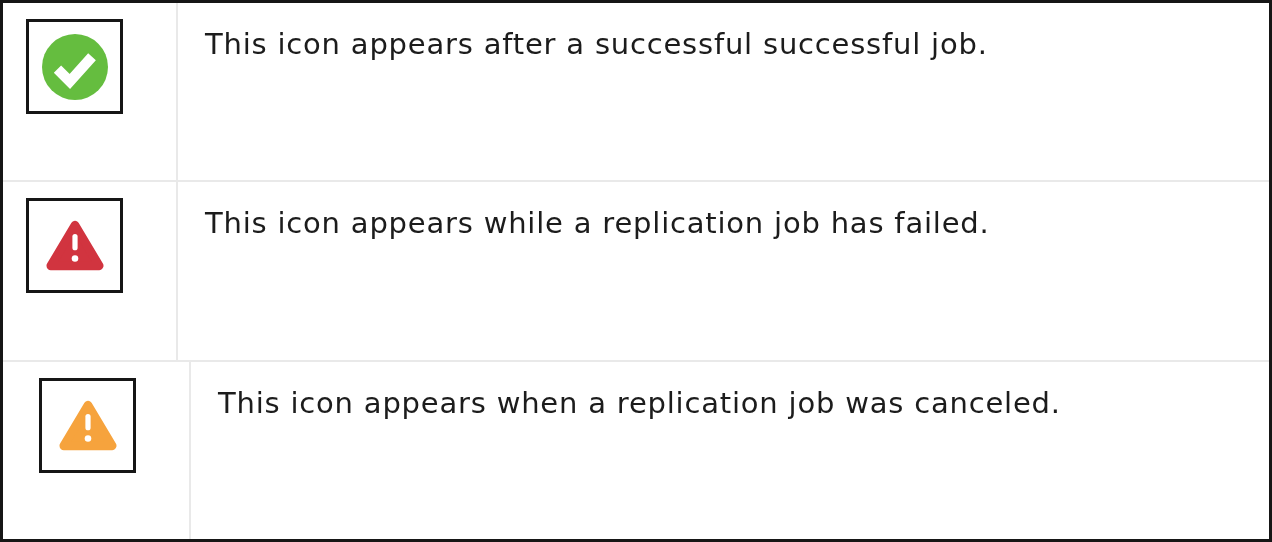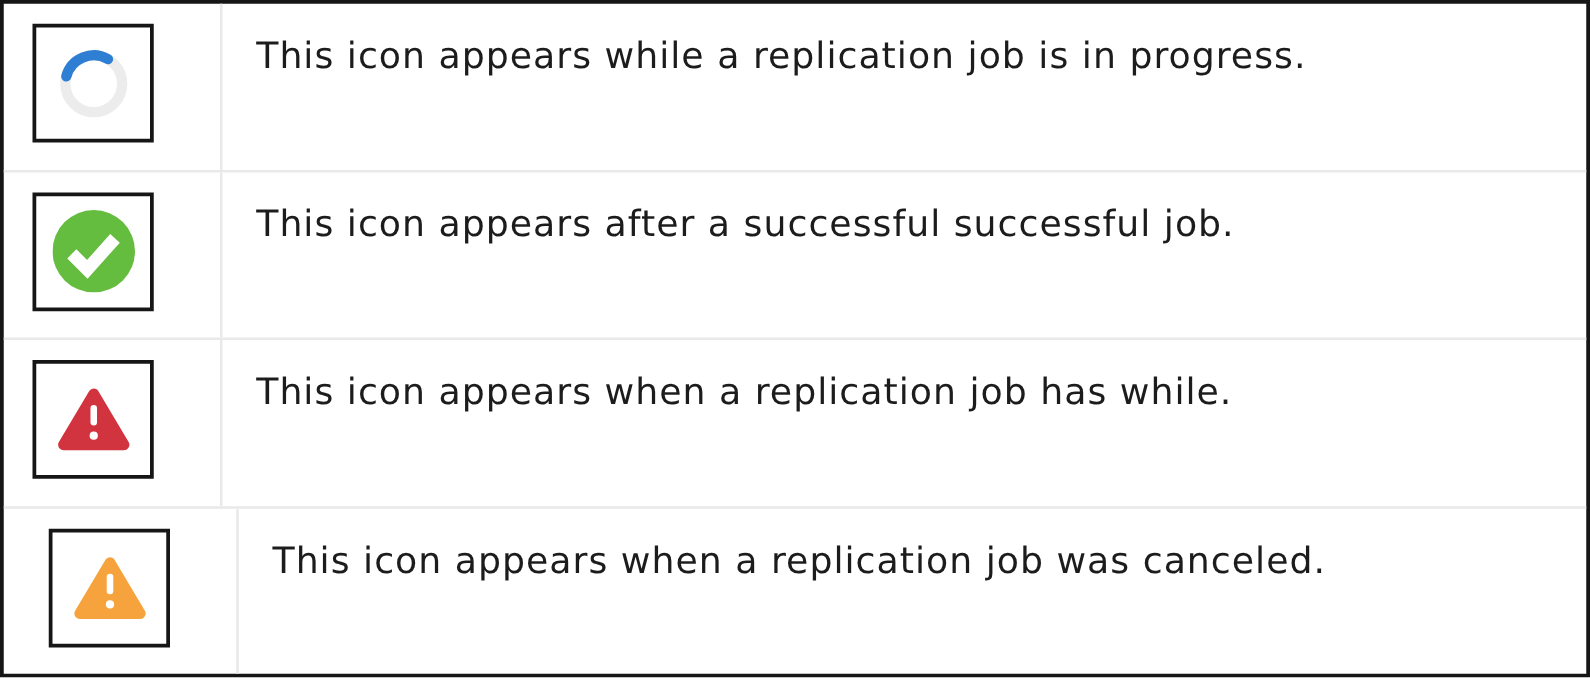--- a/index.html
+++ b/index.html
@@ -60,31 +60,20 @@
     overflow: hidden;
   }
   svg { display: block; }
 </style>
 </head>
 <body>
 
 <div class="screen">
   <div class="icon-table">
 
-    <div class="row">
-      <div class="icon-cell">
-        <div class="icon-box">
-          <svg width="62" height="62" viewBox="0 0 60 60" aria-hidden="true">
-            <circle cx="30" cy="30" r="22" fill="none" stroke-width="8" stroke="#ececec"></circle>
-            <path d="M 8.75 24.31 A 22 22 0 0 1 41 10.95" fill="none" stroke-width="8" stroke-linecap="round" stroke="#2e7fd3"></path>
-          </svg>
-        </div>
-      </div>
-      <div class="text-cell">This icon appears while a replication job is in progress.</div>
-    </div>
 
     <div class="row">
       <div class="icon-cell">
         <div class="icon-box">
           <svg width="66" height="66" viewBox="0 0 64 64" aria-hidden="true">
             <circle cx="32" cy="32" r="32" fill="#65bd3f"></circle>
             <polyline points="15,34 27,46 48.5,22" fill="none" stroke-width="10" stroke-linecap="butt" stroke-linejoin="miter" stroke="#ffffff"></polyline>
           </svg>
         </div>
       </div>
@@ -94,21 +83,21 @@
     <div class="row">
       <div class="icon-cell">
         <div class="icon-box">
           <svg width="58" height="53" viewBox="0 0 60 54" aria-hidden="true">
             <path d="M 30 6 L 55 48 L 5 48 Z" stroke-width="9" stroke-linejoin="round" stroke="#d1343f" fill="#d1343f"></path>
             <rect x="27.3" y="15" width="5.4" height="17" rx="2.7" fill="#ffffff"></rect>
             <circle cx="30" cy="40.5" r="3.4" fill="#ffffff"></circle>
           </svg>
         </div>
       </div>
-      <div class="text-cell">This icon appears when a replication job has while.</div>
+      <div class="text-cell">This icon appears while a replication job has failed.</div>
     </div>
 
     <div class="row">
       <div class="icon-cell">
         <div class="icon-box">
           <svg width="58" height="53" viewBox="0 0 60 54" aria-hidden="true">
             <path d="M 30 6 L 55 48 L 5 48 Z" stroke-width="9" stroke-linejoin="round" stroke="#f6a33d" fill="#f6a33d"></path>
             <rect x="27.3" y="15" width="5.4" height="17" rx="2.7" fill="#ffffff"></rect>
             <circle cx="30" cy="40.5" r="3.4" fill="#ffffff"></circle>
           </svg>

